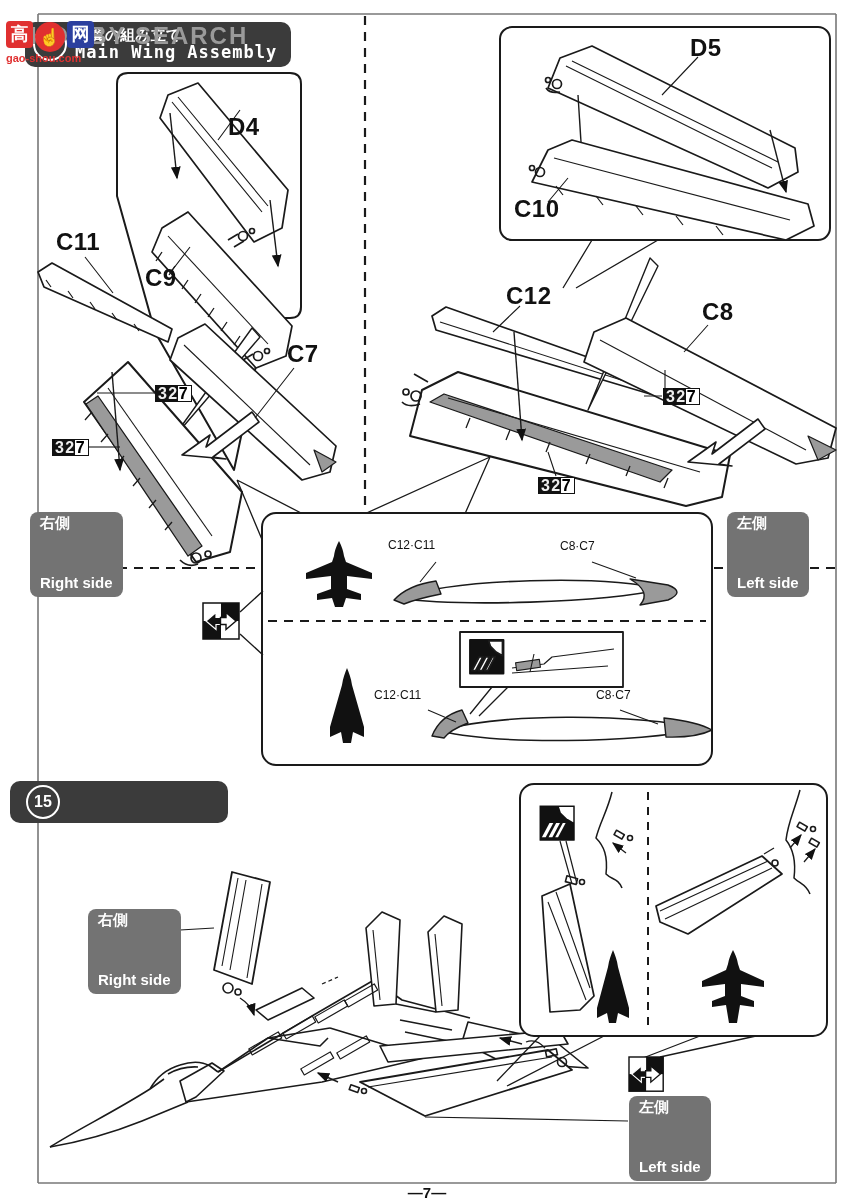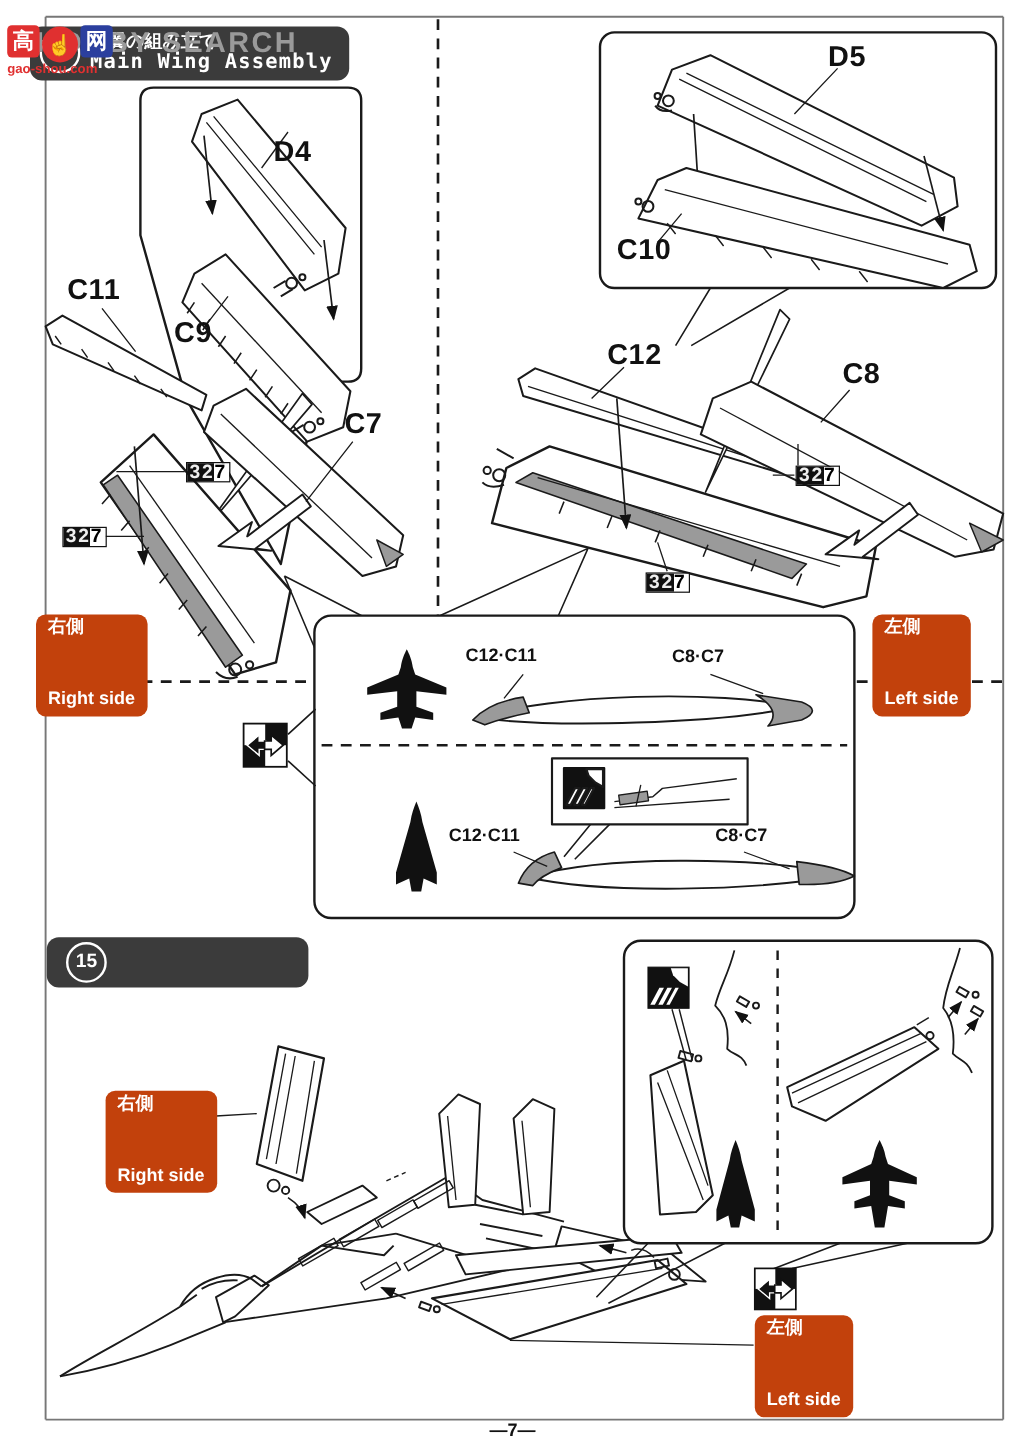--- a/index.html
+++ b/index.html
@@ -10,28 +10,28 @@
   
   .hdr{background:#3b3b3b;border-radius:10px;color:#fff;display:flex;align-items:center;
        gap:8px;padding:4px 14px 4px 8px;box-sizing:border-box;}
   .hnum{flex:0 0 auto;width:30px;height:30px;border:2.5px solid #fff;border-radius:50%;
         display:flex;align-items:center;justify-content:center;font-weight:bold;font-size:16px;background:#3b3b3b;}
   .htxt{display:flex;flex-direction:column;line-height:1.15;}
   .hjp{font-size:15px;font-weight:bold;}
   .hen{font-size:17px;font-weight:bold;font-family:"DejaVu Sans Mono",monospace;letter-spacing:1px;}
   
   .plabel{font-size:24px;font-weight:bold;letter-spacing:0.5px;z-index:2;}
-  .clabel{font-size:15px;font-weight:bold;z-index:2;}
+  .clabel{font-size:12px;font-weight:normal;z-index:2;}
   
   .paint{width:37px;height:17px;border:1.5px solid #111;box-sizing:border-box;
          background:linear-gradient(90deg,#111 0 64%,#fff 64%);
          display:flex;align-items:center;justify-content:center;z-index:2;}
   .paint span{color:#fff;mix-blend-mode:difference;font-size:16px;font-weight:bold;letter-spacing:1.5px;line-height:1;}
   
-  .side{background:#c2410c;color:#fff;border-radius:8px;padding:2px 10px 4px 10px;
+  .side{background:#737373;color:#fff;border-radius:8px;padding:2px 10px 4px 10px;
         line-height:1.25;z-index:2;}
   .side .jp{font-size:15px;font-weight:bold;}
   .side .en{font-size:15px;font-weight:bold;margin-top:41px;}
   
   #wm{position:absolute;left:4px;top:12px;z-index:3;}
   #wm .site{position:absolute;left:26px;top:10px;font-size:24px;font-weight:bold;color:#9a9a9a;letter-spacing:2px;white-space:nowrap;}
   #wm .lrow{position:absolute;left:2px;top:4px;display:flex;align-items:center;}
   #wm .lbox{width:27px;height:27px;display:flex;align-items:center;justify-content:center;
             color:#fff;font-weight:bold;font-size:18px;border-radius:4px;}
   #wm .hand{width:30px;height:30px;border-radius:50%;display:flex;align-items:center;justify-content:center;
@@ -302,21 +302,21 @@
 </svg>
 
 <div class="ov hdr" style="left:25px;top:22px;min-width:186px;">
   <span class="hnum">14</span>
   <span class="htxt">
     <span class="hjp">主翼の組み立て</span>
     <span class="hen">Main Wing Assembly</span>
   </span>
 </div>
 
-<div class="ov hdr" style="left:39px;top:781px;min-width:218px;padding-left:16px;">
+<div class="ov hdr" style="left:10px;top:781px;min-width:218px;padding-left:16px;">
   <span class="hnum">15</span>
 </div>
 
 <div class="ov plabel" style="left:228px;top:101px;margin-top:12px;">D4</div>
 <div class="ov plabel" style="left:145px;top:264px;">C9</div>
 <div class="ov plabel" style="left:56px;top:228px;">C11</div>
 <div class="ov plabel" style="left:287px;top:340px;">C7</div>
 <div class="ov plabel" style="left:690px;top:34px;">D5</div>
 <div class="ov plabel" style="left:514px;top:195px;">C10</div>
 <div class="ov plabel" style="left:506px;top:282px;">C12</div>

